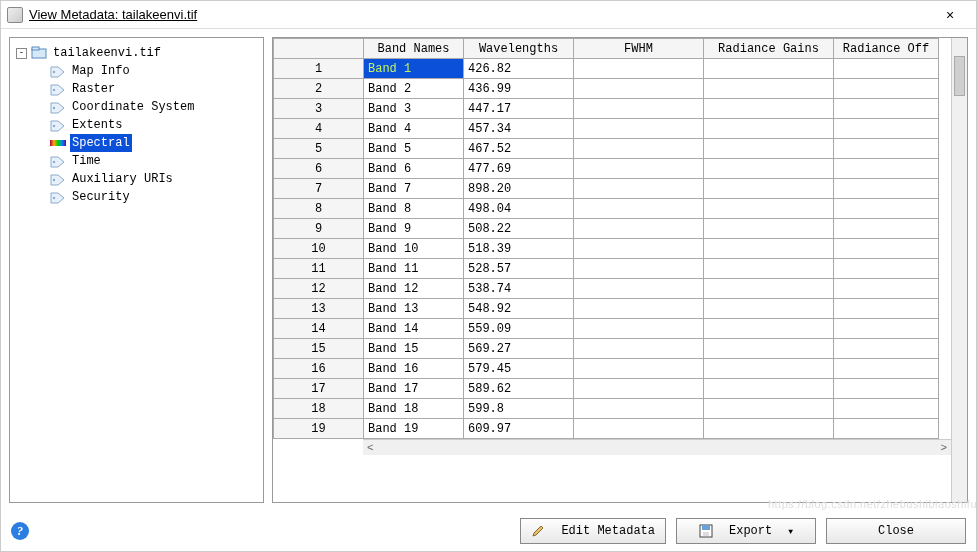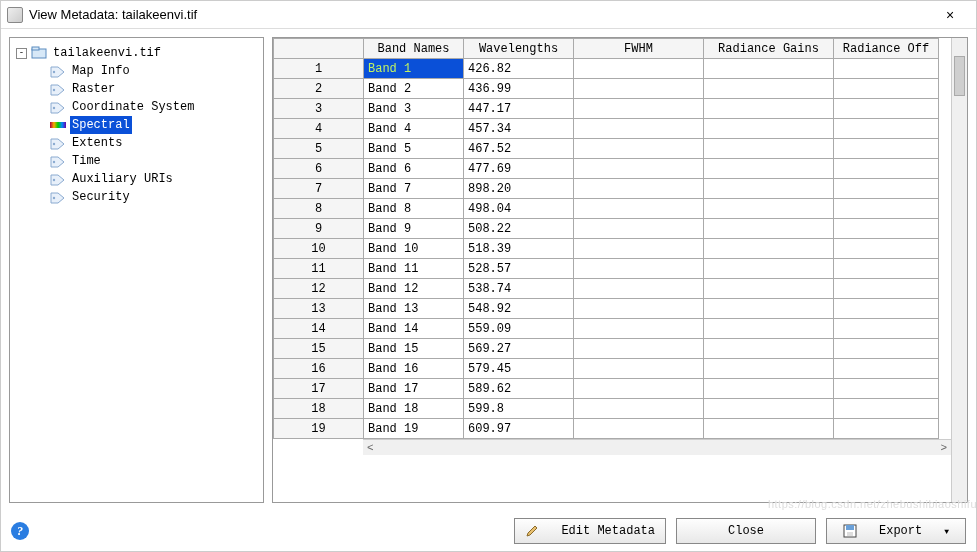--- a/index.html
+++ b/index.html
@@ -20,21 +20,21 @@
   padding: 0 6px;
   border-bottom: 1px solid #ddd;
   font-family: Arial, sans-serif;
   font-size: 13px;
 }
 .titlebar .app-icon {
   width: 16px; height: 16px; margin-right: 6px;
   border: 1px solid #888; border-radius: 2px;
   background: linear-gradient(135deg,#eee,#ccc);
 }
-.titlebar .title { flex: 1; }
+.titlebar .title { flex: 1; text-decoration: underline; }
 .titlebar .close {
   width: 40px; text-align: center; font-size: 14px; cursor: default;
   font-family: Arial;
 }
 .content {
   flex: 1;
   display: flex;
   padding: 8px;
   gap: 8px;
   min-height: 0;
@@ -146,21 +146,21 @@
   background: #2a7de1; color: #fff;
   font-family: Georgia, serif; font-style: italic; font-weight: bold;
   font-size: 12px; text-align: center; line-height: 18px;
 }
 .footer-spacer { flex: 1; }
 .btn {
   min-width: 140px; height: 26px;
   border: 1px solid #888;
   background: linear-gradient(#fefefe,#e8e8e8);
   display: inline-flex; align-items: center; justify-content: center;
-  gap: 22px;
+  gap: 16px;
   font-family: "SimSun","Courier New",monospace;
   font-size: 12px;
   padding: 0 10px;
   cursor: default;
 }
 .btn .tri { font-size: 8px; }
 .watermark {
   position: absolute; right: 0; bottom: 42px;
   color: #ddd; font-size: 11px; letter-spacing: 0.5px;
   pointer-events: none;
@@ -224,44 +224,44 @@
                       <circle cx="4" cy="8" r="1.2" fill="#8aaad0"></circle>
                     </svg>
                   </span>
                   <span class="tree-label">Coordinate System</span>
                 </div>
               </li>
               <li>
                 <div class="tree-item">
                   <span class="tree-icon">
                     <svg width="16" height="14">
+                      <path d="M1 3 L8 3 L14 8 L8 13 L1 13 Z" fill="#e8f0fa" stroke="#8aaad0"></path>
+                      <circle cx="4" cy="8" r="1.2" fill="#8aaad0"></circle>
+                    </svg>
+                  </span>
+                  <span class="tree-label">Extents</span>
+                </div>
+              </li>
+              <li>
+                <div class="tree-item">
+                  <span class="tree-icon">
+                    <svg width="16" height="14">
                       <rect x="0" y="4" width="16" height="6" fill="url(#g4)"></rect>
                       <defs>
                         <linearGradient id="g4">
                           <stop offset="0%" stop-color="#a04"></stop>
                           <stop offset="25%" stop-color="#fa0"></stop>
                           <stop offset="50%" stop-color="#0c0"></stop>
                           <stop offset="75%" stop-color="#08f"></stop>
                           <stop offset="100%" stop-color="#60a"></stop>
                         </linearGradient>
                       </defs>
                     </svg>
                   </span>
                   <span class="tree-label selected">Spectral</span>
-                </div>
-              </li>
-              <li>
-                <div class="tree-item">
-                  <span class="tree-icon">
-                    <svg width="16" height="14">
-                      <path d="M1 3 L8 3 L14 8 L8 13 L1 13 Z" fill="#e8f0fa" stroke="#8aaad0"></path>
-                      <circle cx="4" cy="8" r="1.2" fill="#8aaad0"></circle>
-                    </svg>
-                  </span>
-                  <span class="tree-label">Extents</span>
                 </div>
               </li>
               <li>
                 <div class="tree-item">
                   <span class="tree-icon">
                     <svg width="16" height="14">
                       <path d="M1 3 L8 3 L14 8 L8 13 L1 13 Z" fill="#e8f0fa" stroke="#8aaad0"></path>
                       <circle cx="4" cy="8" r="1.2" fill="#8aaad0"></circle>
                     </svg>
                   </span>
@@ -480,27 +480,27 @@
   <div class="footer">
     <span class="help-icon">?</span>
     <span class="footer-spacer"></span>
     <button class="btn">
       <svg width="14" height="14">
           <path d="M2 12 L3 9 L10 2 L12 4 L5 11 Z" fill="#e8c070" stroke="#8a6a2a"></path>
         </svg>
       <span>Edit Metadata</span>
     </button>
     <button class="btn">
-      <span>Close</span>
-    </button>
-    <button class="btn">
       <svg width="14" height="14">
           <rect x="1" y="1" width="12" height="12" fill="#fff" stroke="#444"></rect>
           <rect x="3" y="1" width="8" height="5" fill="#6aa0d8"></rect>
           <rect x="4" y="8" width="6" height="4" fill="#ddd"></rect>
         </svg>
       <span>Export</span>
       <span class="tri">▼</span>
     </button>
+    <button class="btn">
+      <span>Close</span>
+    </button>
   </div>
 
   <div class="watermark">https://blog.csdn.net/zhebushibiaoshifu</div>
 </div>
 
 </body></html>

